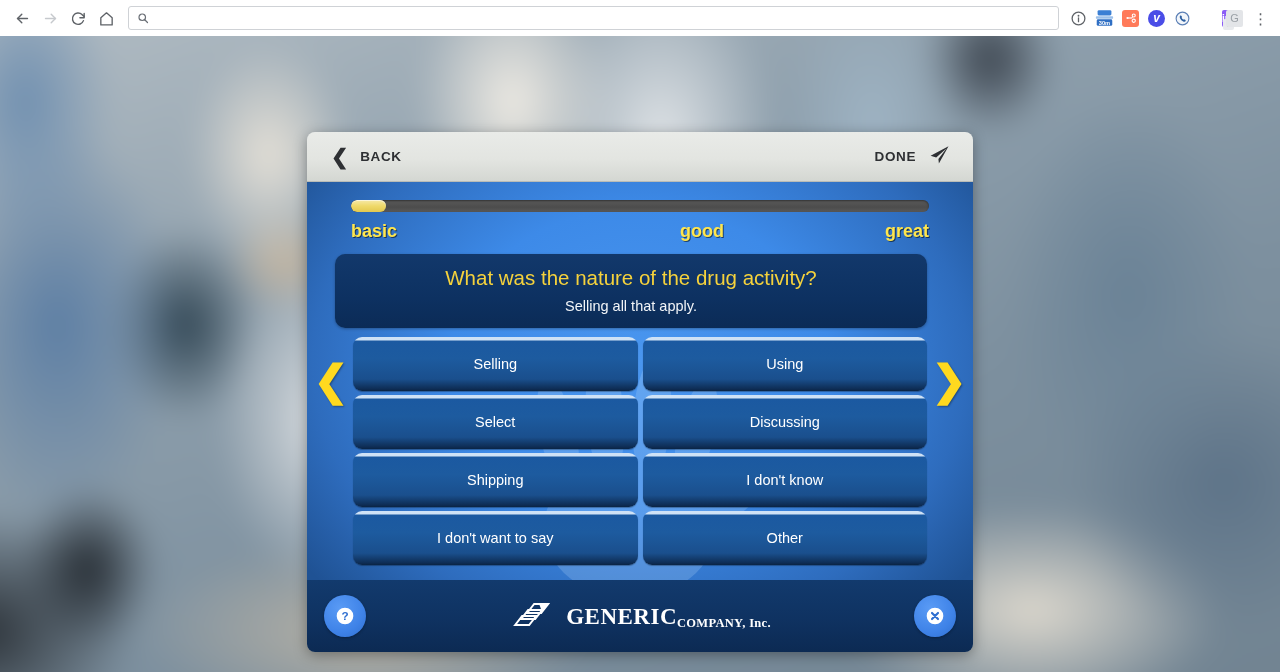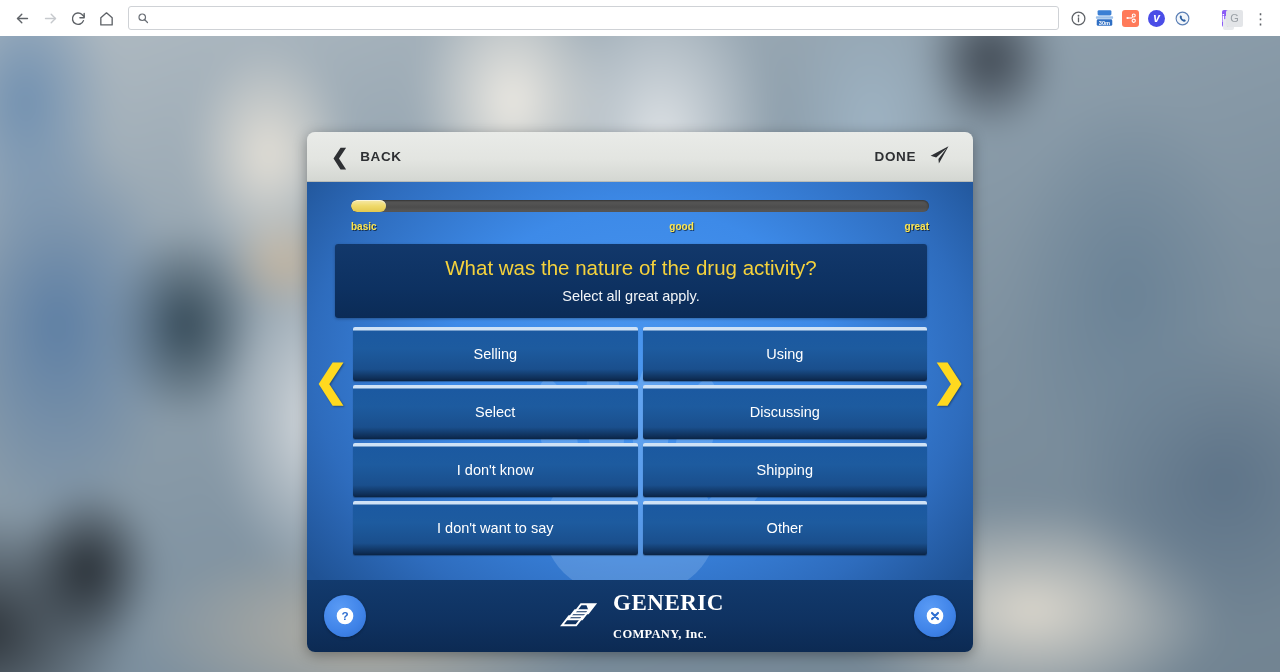--- a/index.html
+++ b/index.html
@@ -169,34 +169,34 @@
     overflow: hidden;
   }
   #progress-fill {
     height: 100%;
     background: linear-gradient(180deg, #f6e9a8 0%, #efd96a 50%, #e3c84f 100%);
     border-radius: 7px;
     box-shadow: inset 0 1px 0 rgba(255,255,255,0.6);
   }
   #progress-labels {
     display: flex; margin-top: 9px;
-    font-size: 10px; font-weight: bold;
+    font-size: 18px; font-weight: bold;
     color: #ffe64d;
     text-shadow: 1px 1px 0 rgba(0,0,0,0.55);
   }
   #progress-labels .lbl { position: relative; }
   #label-basic { flex: 0 0 auto; }
   #label-good  { position: absolute; left: 50%; transform: translateX(-50%); margin-left: 16px; }
   #label-great { margin-left: auto; }
   #progress-labels-inner { position: relative; width: 100%; display: flex; }
 
   #question-panel {
     margin: 12px 46px 0 28px;
     background: linear-gradient(180deg, #12386b 0%, #0d3161 60%, #0b2b56 100%);
-    border-radius: 3px;
+    border-radius: 10px;
     padding: 12px 10px 14px 10px;
     text-align: center;
     box-shadow: 0 1px 3px rgba(0,0,0,0.3);
   }
   #question-text {
     color: #f5d23c;
     font-size: 20.5px;
     font-weight: normal;
     line-height: 1.2;
   }
@@ -212,21 +212,21 @@
     grid-template-columns: 1fr 1fr;
     gap: 4px 5px;
   }
   .option-btn {
     height: 54px;
     display: flex; align-items: center; justify-content: center;
     color: #ffffff;
     font-size: 14.5px;
     text-align: center;
     cursor: pointer;
-    border-radius: 2px;
+    border-radius: 9px;
     background: linear-gradient(180deg, #cfe2f6 0%, #cfe2f6 3px, #1b59a1 4px, #1d5b9f 40%, #1a4f8d 78%, #0e2d55 96%, #0a2444 100%);
     box-shadow: 0 1px 1px rgba(0,0,0,0.3);
   }
 
   .nav-arrow {
     position: absolute;
     top: 50%; transform: translateY(-50%);
     width: 40px; height: 56px;
     display: flex; align-items: center; justify-content: center;
     color: #ffd91f;
@@ -253,21 +253,21 @@
     background: radial-gradient(circle at 38% 32%, #5a9bf5 0%, #3f83e8 60%, #2f6fd0 100%);
     display: flex; align-items: center; justify-content: center;
     cursor: pointer;
     box-shadow: 0 1px 3px rgba(0,0,0,0.3);
   }
   #company-logo {
     position: absolute; left: 50%; top: 50%;
     transform: translate(-50%, -50%);
     display: flex; align-items: center; gap: 9px;
   }
-  #logo-text { display: flex; flex-direction: column; align-items: flex-start; line-height: 1; }
+  #logo-text { display: flex; flex-direction: row; align-items: center; line-height: 1; }
   #logo-name {
     font-family: "Liberation Serif", serif;
     color: #ffffff; font-size: 23px; font-weight: bold;
     letter-spacing: 0.5px;
   }
   #logo-sub {
     font-family: "Liberation Serif", serif;
     color: #ffffff; font-size: 12.5px; font-weight: bold;
     letter-spacing: 0.3px; margin-top: 14px;
   }
@@ -399,31 +399,31 @@
           <div id="progress-labels-inner">
             <span class="lbl" id="label-basic">basic</span>
             <span class="lbl" id="label-good">good</span>
             <span class="lbl" id="label-great">great</span>
           </div>
         </div>
       </div>
 
       <div id="question-panel">
         <div id="question-text">What was the nature of the drug activity?</div>
-        <div id="question-subtitle">Select all great apply.</div>
+        <div id="question-subtitle">Selling all that apply.</div>
       </div>
 
       <div id="options-wrap">
         <div id="options-grid">
           <div class="option-btn">Selling</div>
           <div class="option-btn">Using</div>
           <div class="option-btn">Select</div>
           <div class="option-btn">Discussing</div>
+          <div class="option-btn">Shipping</div>
           <div class="option-btn">I don't know</div>
-          <div class="option-btn">Shipping</div>
           <div class="option-btn">I don't want to say</div>
           <div class="option-btn">Other</div>
         </div>
       </div>
 
       <div class="nav-arrow" id="prev-arrow">❮</div>
       <div class="nav-arrow" id="next-arrow">❯</div>
     </div>
 
     <div id="app-footer">

